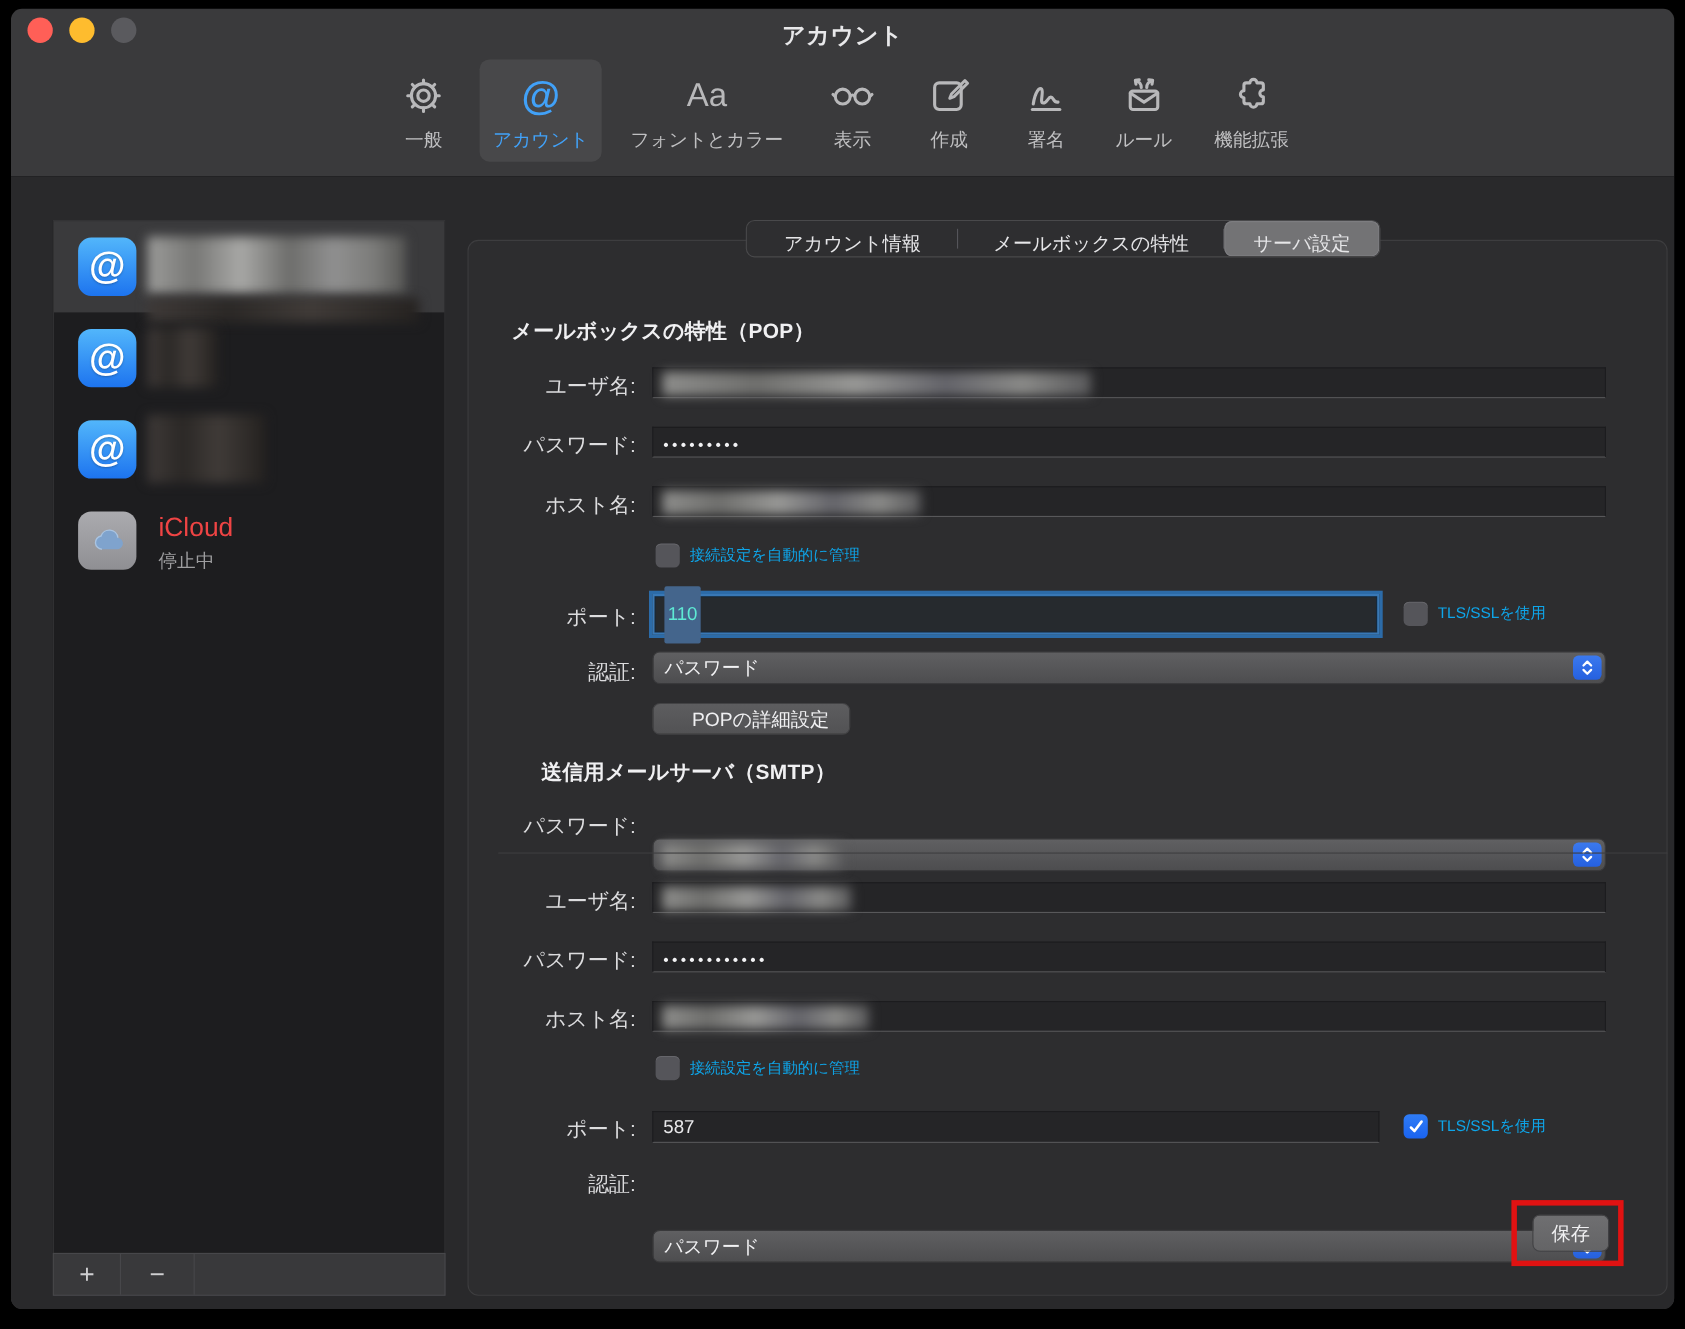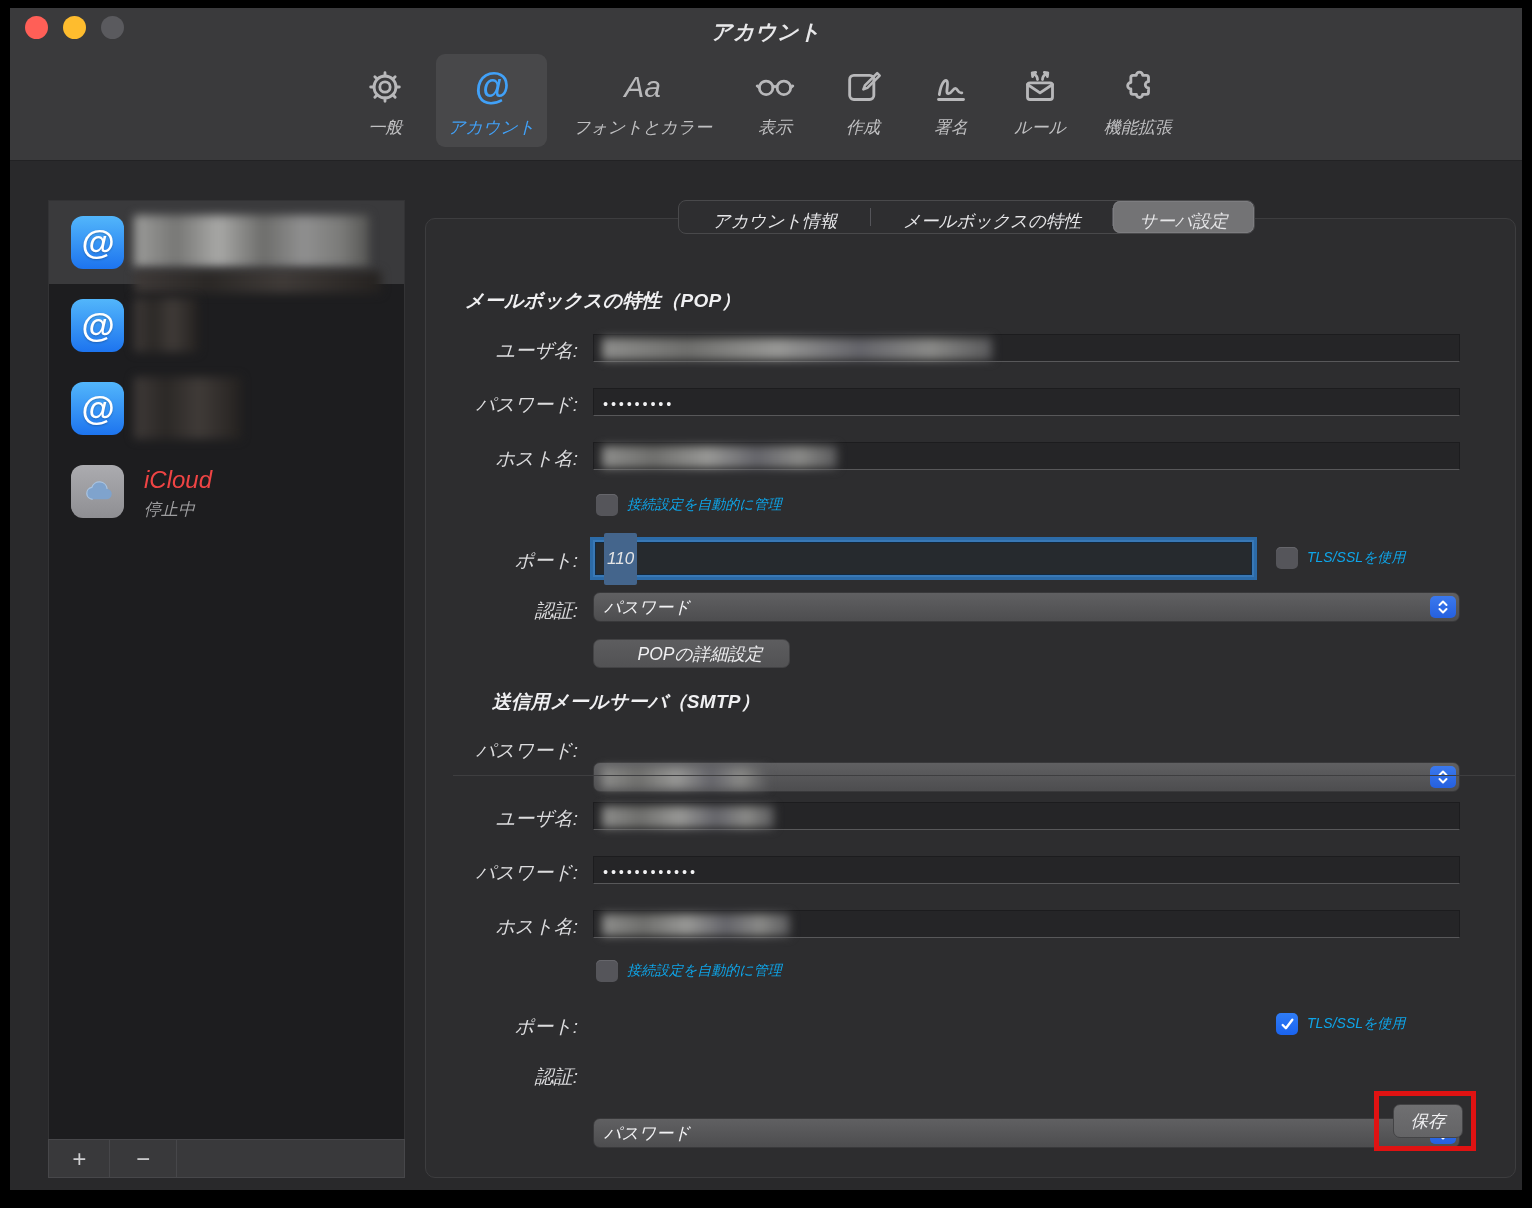--- a/index.html
+++ b/index.html
@@ -1,19 +1,19 @@
 <!DOCTYPE html>
 <html><head>
 <meta charset="utf-8">
 <style>
   * { margin:0; padding:0; box-sizing:border-box; }
   html,body { width:1532px; height:1208px; background:#000; overflow:hidden;
     font-family:"Liberation Sans","DejaVu Sans",sans-serif; }
   .window { position:absolute; left:10px; top:8px; width:1512px; height:1182px;
-    background:#3a3a3c; border-radius:0; overflow:hidden;font-style:italic; }
+    background:#3a3a3c; border-radius:10px; overflow:hidden; }
 
   
   .titlebar { position:absolute; left:0; top:0; width:100%; height:46px; }
   .traffic { position:absolute; top:8px; width:23px; height:23px; border-radius:50%; }
   .t-close { left:15px; background:#ff5f57; }
   .t-min   { left:53px; background:#febc2e; }
   .t-zoom  { left:91px; background:#5a5a5e; }
   .win-title { position:absolute; top:10px; left:0; width:100%; text-align:center;
     color:#e8e8ea; font-size:21px; font-weight:bold; letter-spacing:.5px; }
 
@@ -71,21 +71,21 @@
 
   
   .f-abs { position:absolute; }
   .sec-heading { color:#f0f0f2; font-size:19px; font-weight:bold; letter-spacing:.3px; }
   .f-label { color:#dcdcde; font-size:19px; text-align:right; width:150px; }
   .textfield { background:#252527; border:1px solid #1c1c1e; border-bottom:1px solid #58585a;
     color:#e8e8ea; font-size:17px; display:flex; align-items:center; padding:0 9px; }
   .pw { letter-spacing:3px; font-size:14px; padding-top:3px; color:#f2f2f4; }
   .textfield.focused { border:2px solid #3878b6; box-shadow:0 0 0 3px #2c6ba8, inset 0 0 0 1px #12293f;
     background:#262a2e; }
-  .sel-text { background:#44658c; border-radius:2px; padding:16px 3px; color:#e5e5e5; }
+  .sel-text { background:#44658c; border-radius:2px; padding:16px 3px; color:#5eead4; }
 
   .checkbox { width:22px; height:22px; border-radius:5px; background:#55555a;
     box-shadow:inset 0 1px 0 #66666b; display:flex; align-items:center; justify-content:center; }
   .checkbox.checked { background:linear-gradient(180deg,#2f7cf6,#1a63ef); box-shadow:none; }
   .cb-label { color:#0ea5e9; font-size:14px; white-space:nowrap;text-align:right; }
 
   .popup { background:linear-gradient(180deg,#606062,#4d4d4f); border:1px solid #39393b;
     border-radius:7px; color:#f2f2f4; font-size:17px; display:flex; align-items:center;
     padding:0 10px; position:relative; }
   .popup .chev { position:absolute; right:3px; top:3px; bottom:3px; width:26px; border-radius:5px;
@@ -265,21 +265,21 @@
     <div class="f-abs f-label" style="left:418px;top:437px;">認証:</div>
     <div class="f-abs popup" style="left:583px;top:431px;width:867px;height:30px;">
       <span>パスワード</span>
       <span class="chev">
         <svg width="12" height="16" viewBox="0 0 12 16" fill="none" stroke="#fff" stroke-width="2" stroke-linecap="round" stroke-linejoin="round">
           <path d="M2.5 6L6 2.5 9.5 6M2.5 10L6 13.5 9.5 10"></path>
           </svg>
         </span>
     </div>
 
-    <div class="f-abs btn" style="left:583px;top:478px;width:197px;height:29px;padding-left:17px;">
+    <div class="f-abs btn" style="left:583px;top:478px;width:180px;height:29px;padding-left:17px;">
       <span>POPの詳細設定</span>
       </div>
 
     <div class="f-abs sec-heading" style="left:482px;top:528px;">送信用メールサーバ（SMTP）</div>
 
     <div class="f-abs f-label" style="left:418px;top:577px;">パスワード:</div>
     <div class="f-abs popup" style="left:583px;top:571px;width:867px;height:30px;">
       <div class="blurblock blur-mid" style="left:8px;top:4px;width:165px;height:22px;"></div>
       <span class="chev">
         <svg width="12" height="16" viewBox="0 0 12 16" fill="none" stroke="#fff" stroke-width="2" stroke-linecap="round" stroke-linejoin="round">
@@ -302,20 +302,23 @@
 
     <div class="f-abs f-label" style="left:418px;top:753px;">ホスト名:</div>
     <div class="f-abs textfield" style="left:583px;top:749px;width:867px;height:28px;">
       <div class="blurblock blur-mid" style="left:8px;top:3px;width:188px;height:22px;"></div>
     </div>
 
     <div class="f-abs checkbox" style="left:586px;top:799px;"></div>
     <div class="f-abs cb-label" style="left:617px;top:801px;">接続設定を自動的に管理</div>
 
     <div class="f-abs f-label" style="left:418px;top:853px;">ポート:</div>
+    <div class="f-abs textfield" style="left:583px;top:849px;width:661px;height:29px;">
+      <span>587</span>
+      </div>
     <div class="f-abs checkbox checked" style="left:1266px;top:852px;">
         <svg width="15" height="15" viewBox="0 0 14 14" fill="none" stroke="#fff" stroke-width="2.2" stroke-linecap="round" stroke-linejoin="round">
           <path d="M2.5 7.5l3 3 6-8"></path>
         </svg>
       </div>
     <div class="f-abs cb-label" style="left:1297px;top:854px;">TLS/SSLを使用</div>
 
     <div class="f-abs f-label" style="left:418px;top:903px;">認証:</div>
     <div class="f-abs popup" style="left:583px;top:897px;width:867px;height:30px;">
       <span>パスワード</span>

